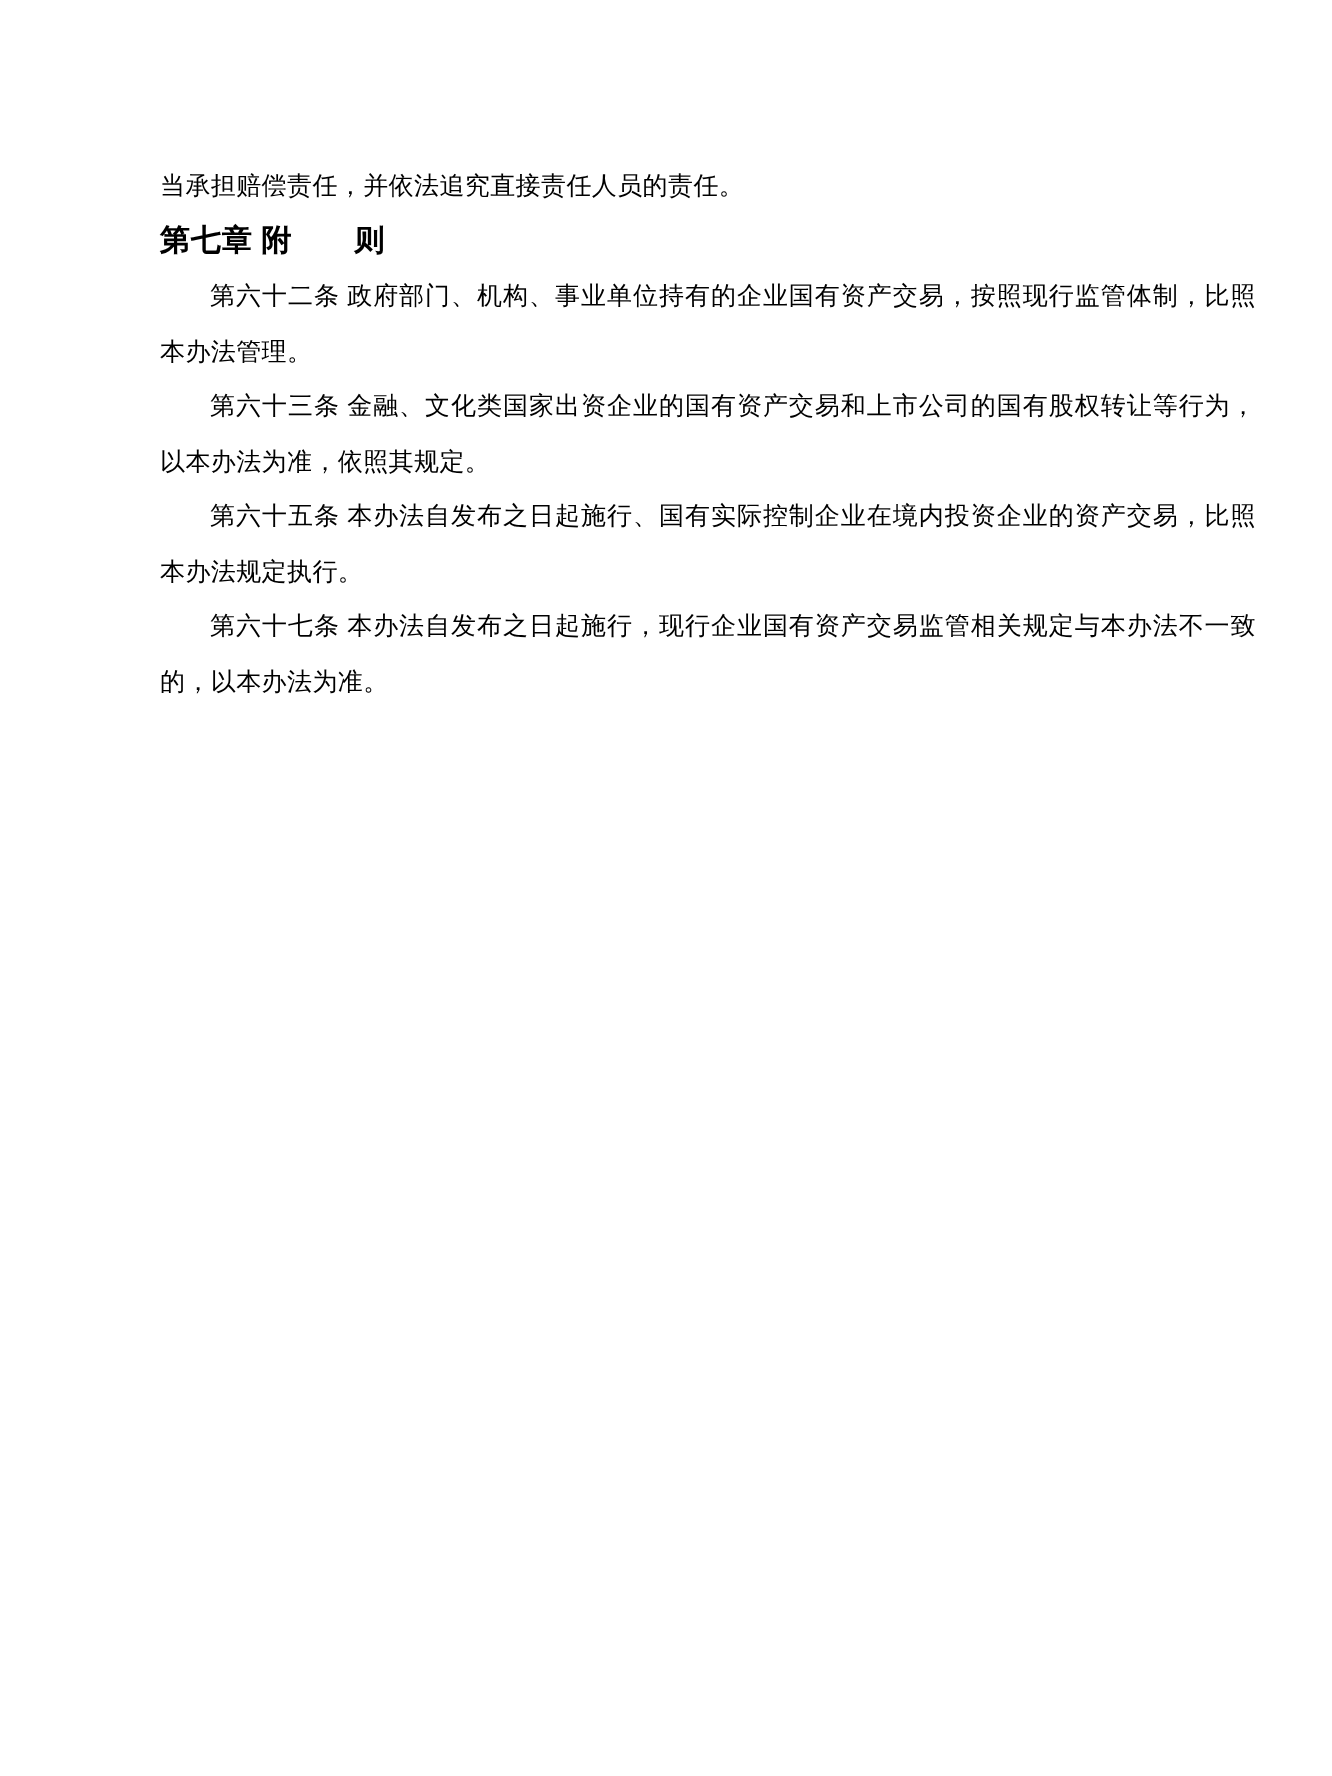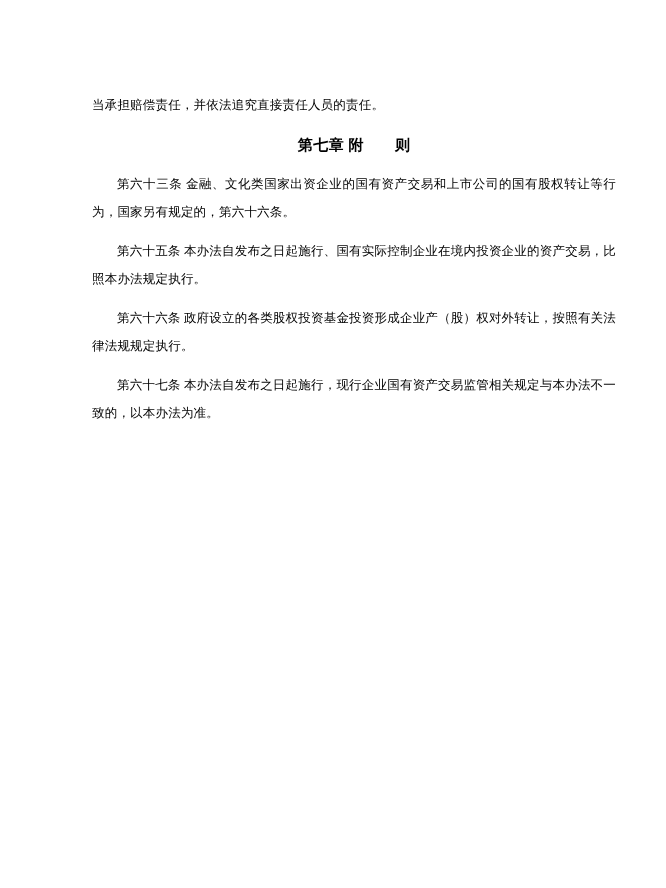--- a/index.html
+++ b/index.html
@@ -13,47 +13,47 @@
     height: 888px;
     background: #ffffff;
     box-sizing: border-box;
     padding: 80px 38px 0 80px;
     font-family: "Liberation Serif", "DejaVu Serif", serif;
     color: #000000;
     font-size: 12.5px;
     overflow: hidden;
   }
   .page p {
-    margin: 12px;
+    margin: 0;
     line-height: 27.5px;
     text-align: justify;
     letter-spacing: 0.2px;
   }
   .page p.article {
     text-indent: 2em;
   }
   .chapter-heading {
     margin: 0;
     line-height: 27.5px;
-    text-align: center;
+    text-align: left;
     font-size: 15px;
     font-weight: bold;
     letter-spacing: 0.5px;
   }
 </style>
 </head>
 <body>
 
 <div class="page">
   <p>当承担赔偿责任，并依法追究直接责任人员的责任。</p>
 
   <h2 class="chapter-heading">第七章 附　　则</h2>
 
+  <p class="article">第六十二条 政府部门、机构、事业单位持有的企业国有资产交易，按照现行监管体制，比照本办法管理。</p>
 
-  <p class="article">第六十三条 金融、文化类国家出资企业的国有资产交易和上市公司的国有股权转让等行为，国家另有规定的，第六十六条。</p>
+  <p class="article">第六十三条 金融、文化类国家出资企业的国有资产交易和上市公司的国有股权转让等行为，以本办法为准，依照其规定。</p>
 
 
   <p class="article">第六十五条 本办法自发布之日起施行、国有实际控制企业在境内投资企业的资产交易，比照本办法规定执行。</p>
 
-  <p class="article">第六十六条 政府设立的各类股权投资基金投资形成企业产（股）权对外转让，按照有关法律法规规定执行。</p>
 
   <p class="article">第六十七条 本办法自发布之日起施行，现行企业国有资产交易监管相关规定与本办法不一致的，以本办法为准。</p>
 </div>
 
 </body></html>

